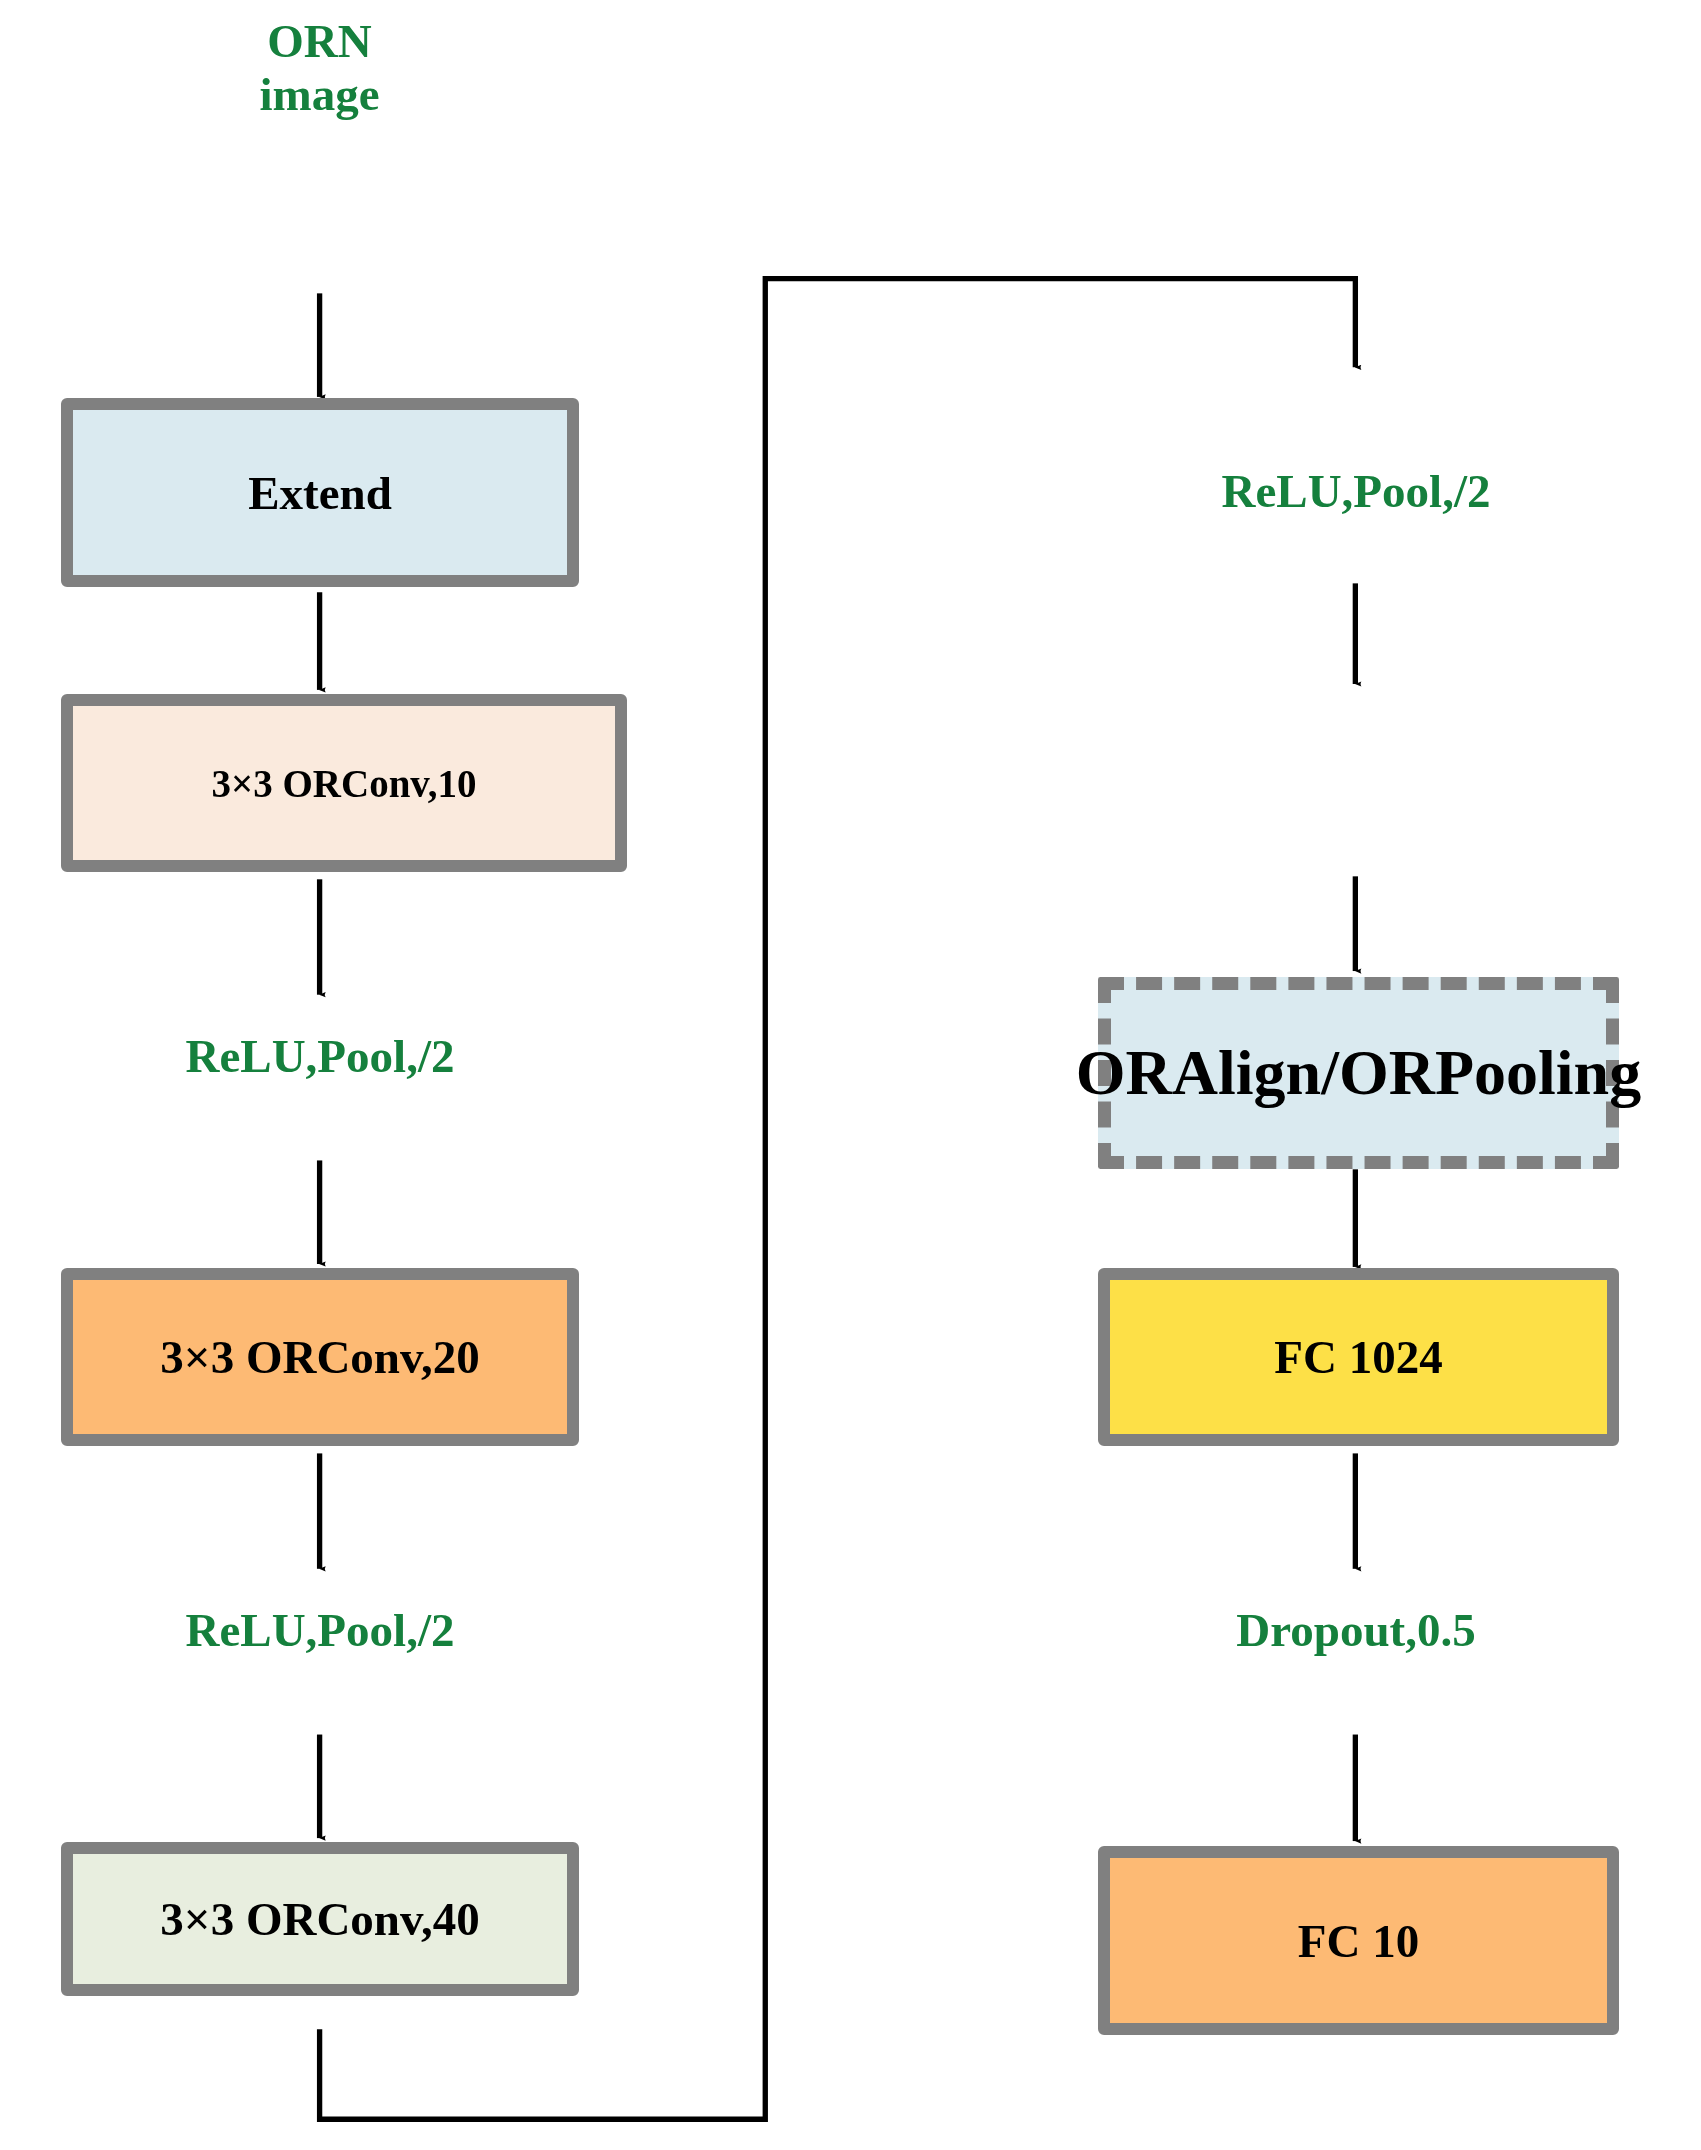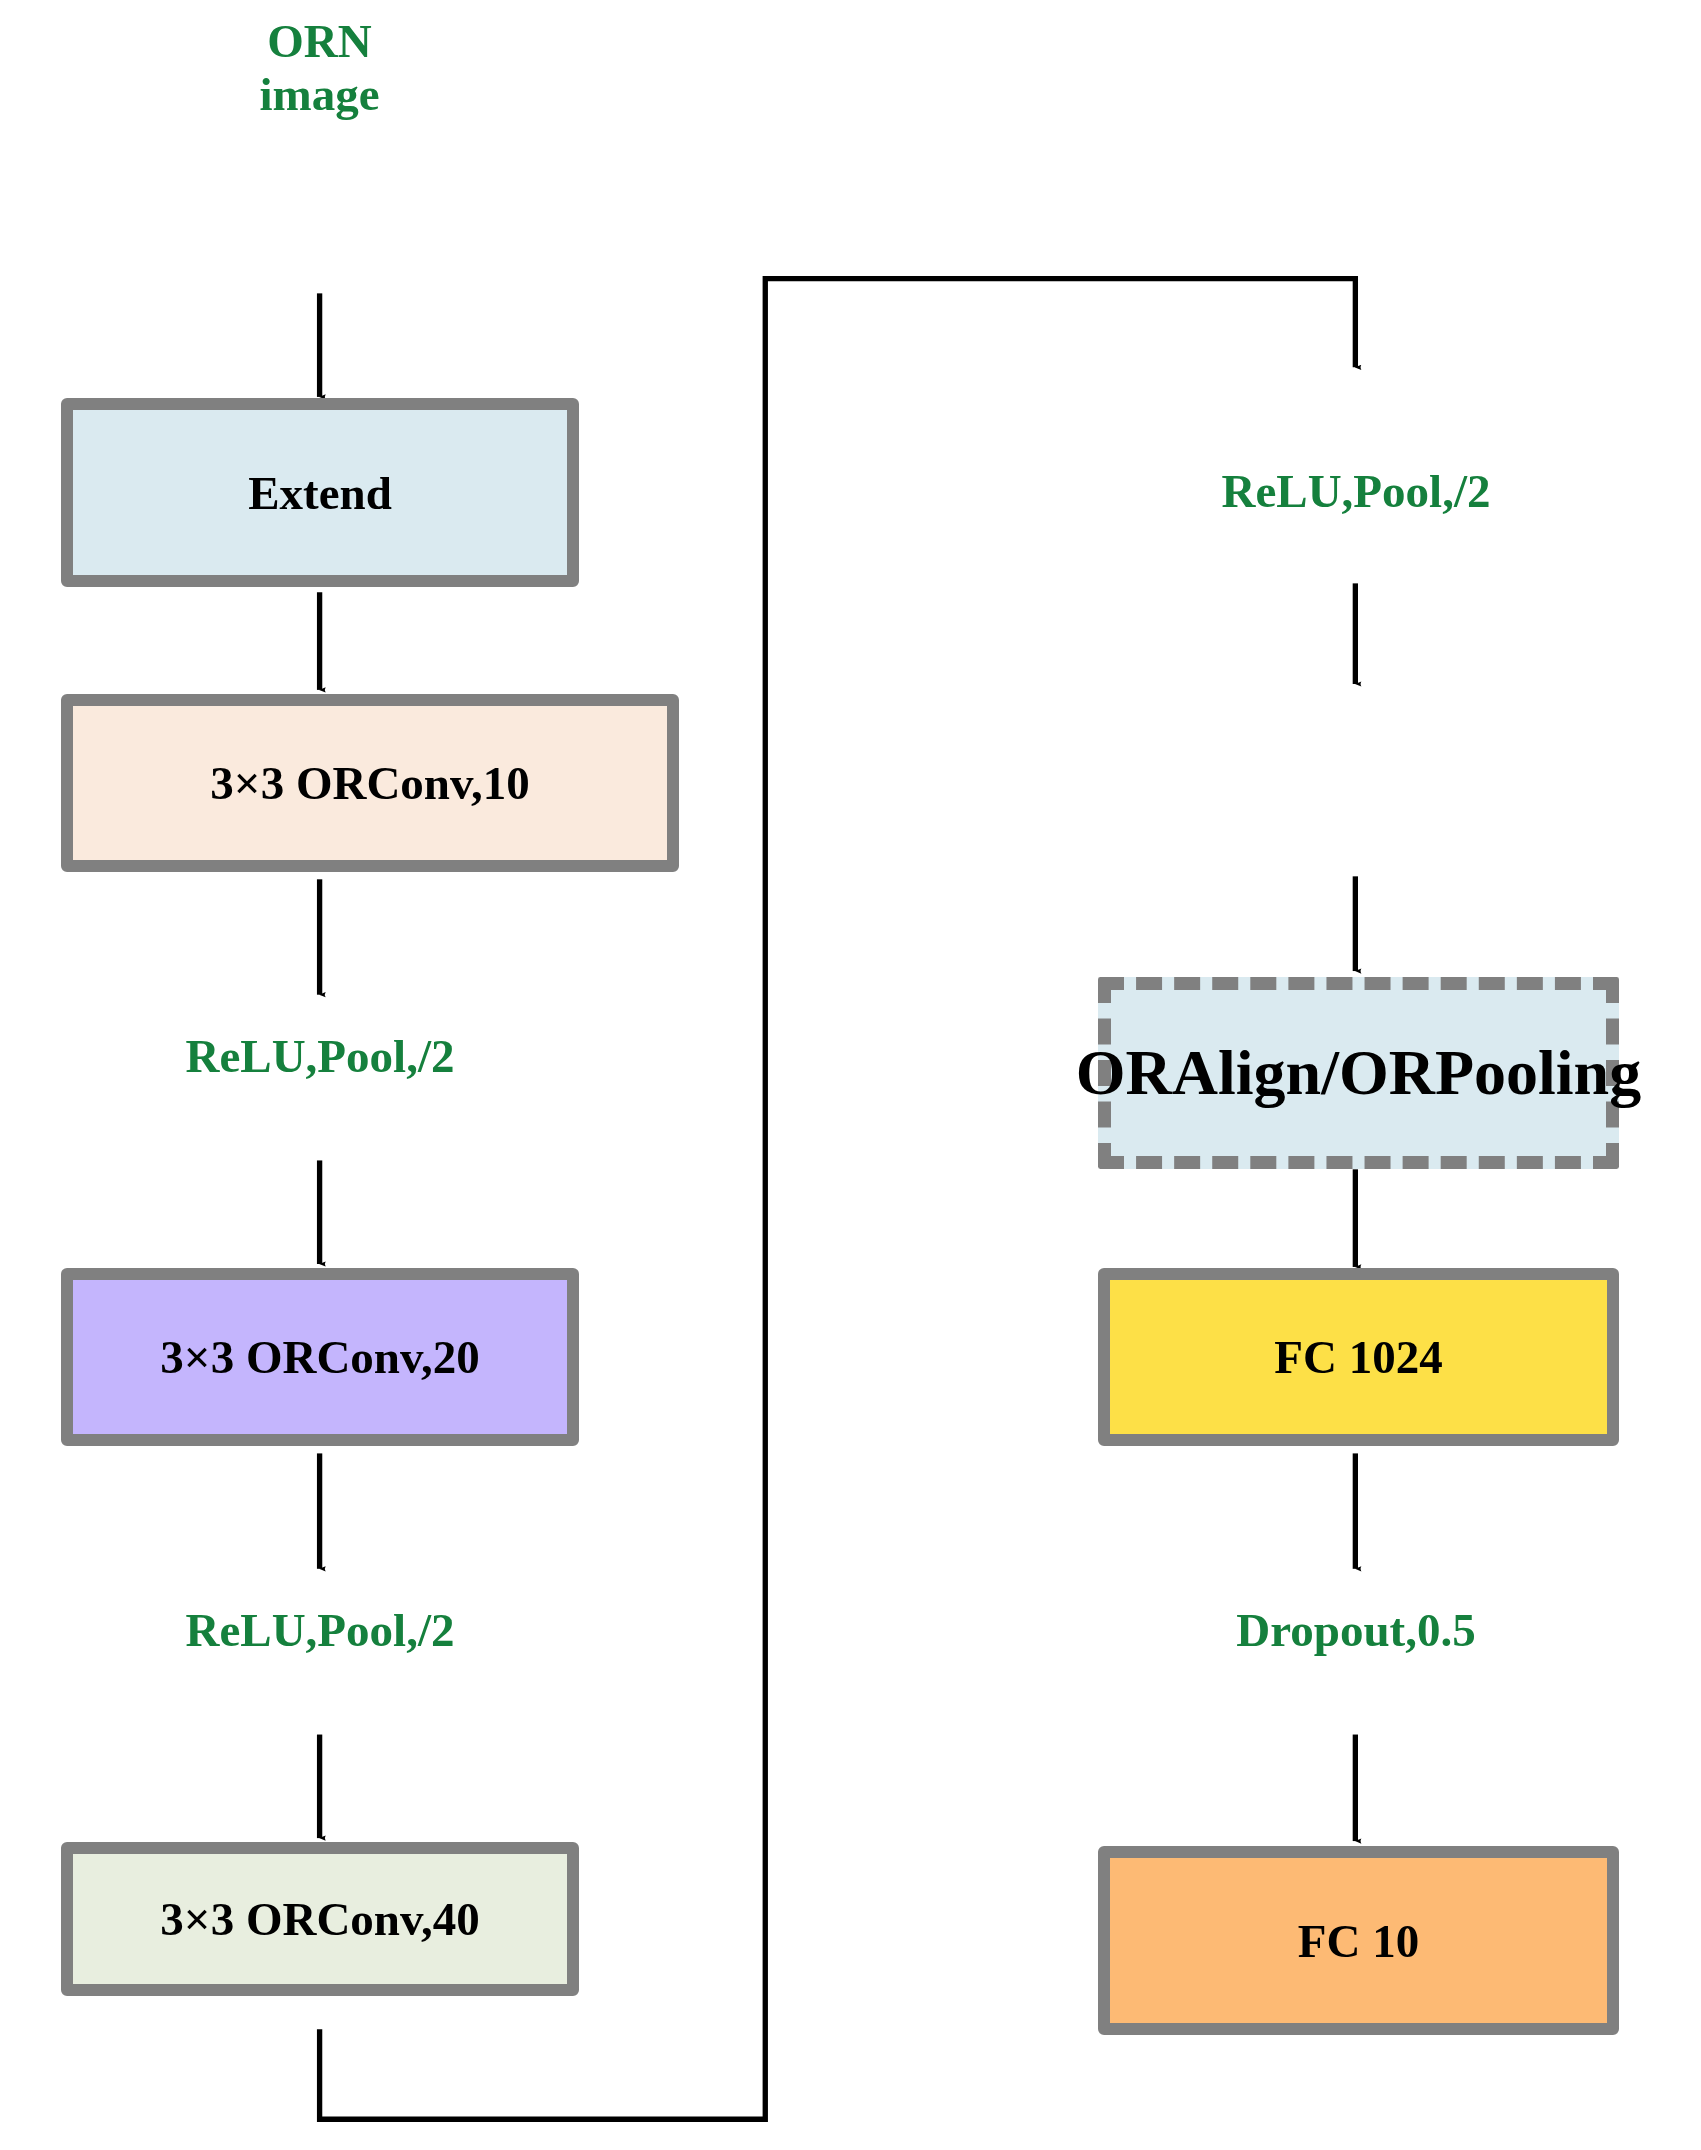--- a/index.html
+++ b/index.html
@@ -105,27 +105,27 @@
 
   <div class="plain-label" style="left:1119px; top:468px; width:474px; font-size:47px;">ReLU,Pool,/2</div>
 
   <div class="plain-label" style="left:1119px; top:1607px; width:474px; font-size:47px;">Dropout,0.5</div>
 
   <div class="node-box" style="left:61px; top:398px; width:518px; height:189px;
               background:#daeaf0; font-size:47px;">
     <span>Extend</span>
   </div>
 
-  <div class="node-box" style="left:61px; top:694px; width:618px; height:178px;
-              background:#faeadd; font-size:47px;">
+  <div class="node-box" style="left:61px; top:694px; width:566px; height:178px;
+              background:#faeadd; font-size:39px;">
     <span>3×3 ORConv,10</span>
   </div>
 
   <div class="node-box" style="left:61px; top:1268px; width:518px; height:178px;
-              background:#c4b5fd; font-size:47px;">
+              background:#fdba74; font-size:47px;">
     <span>3×3 ORConv,20</span>
   </div>
 
   <div class="node-box" style="left:61px; top:1842px; width:518px; height:154px;
               background:#e8eedf; font-size:47px;">
     <span>3×3 ORConv,40</span>
   </div>
 
 
   <div class="node-box dashed" style="left:1098px; top:977px; width:521px; height:192px;

